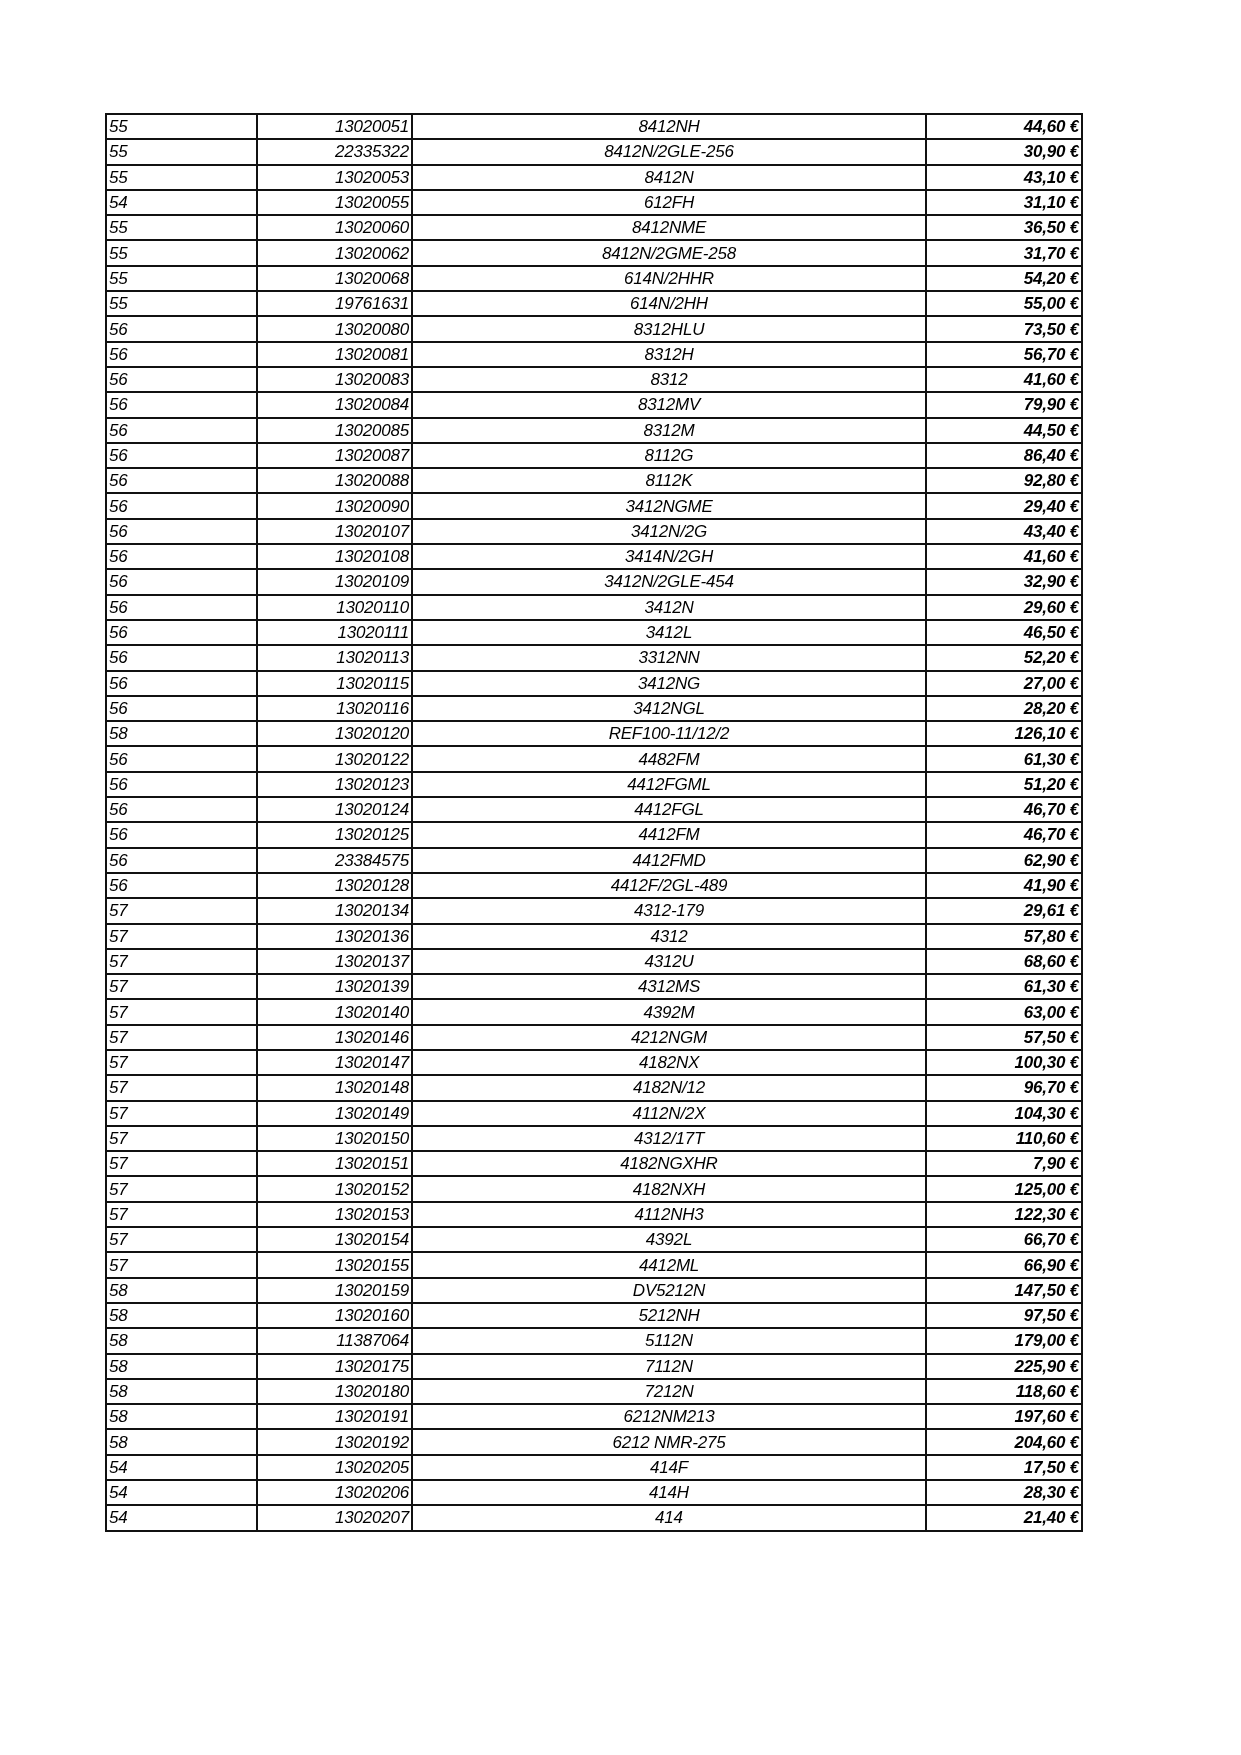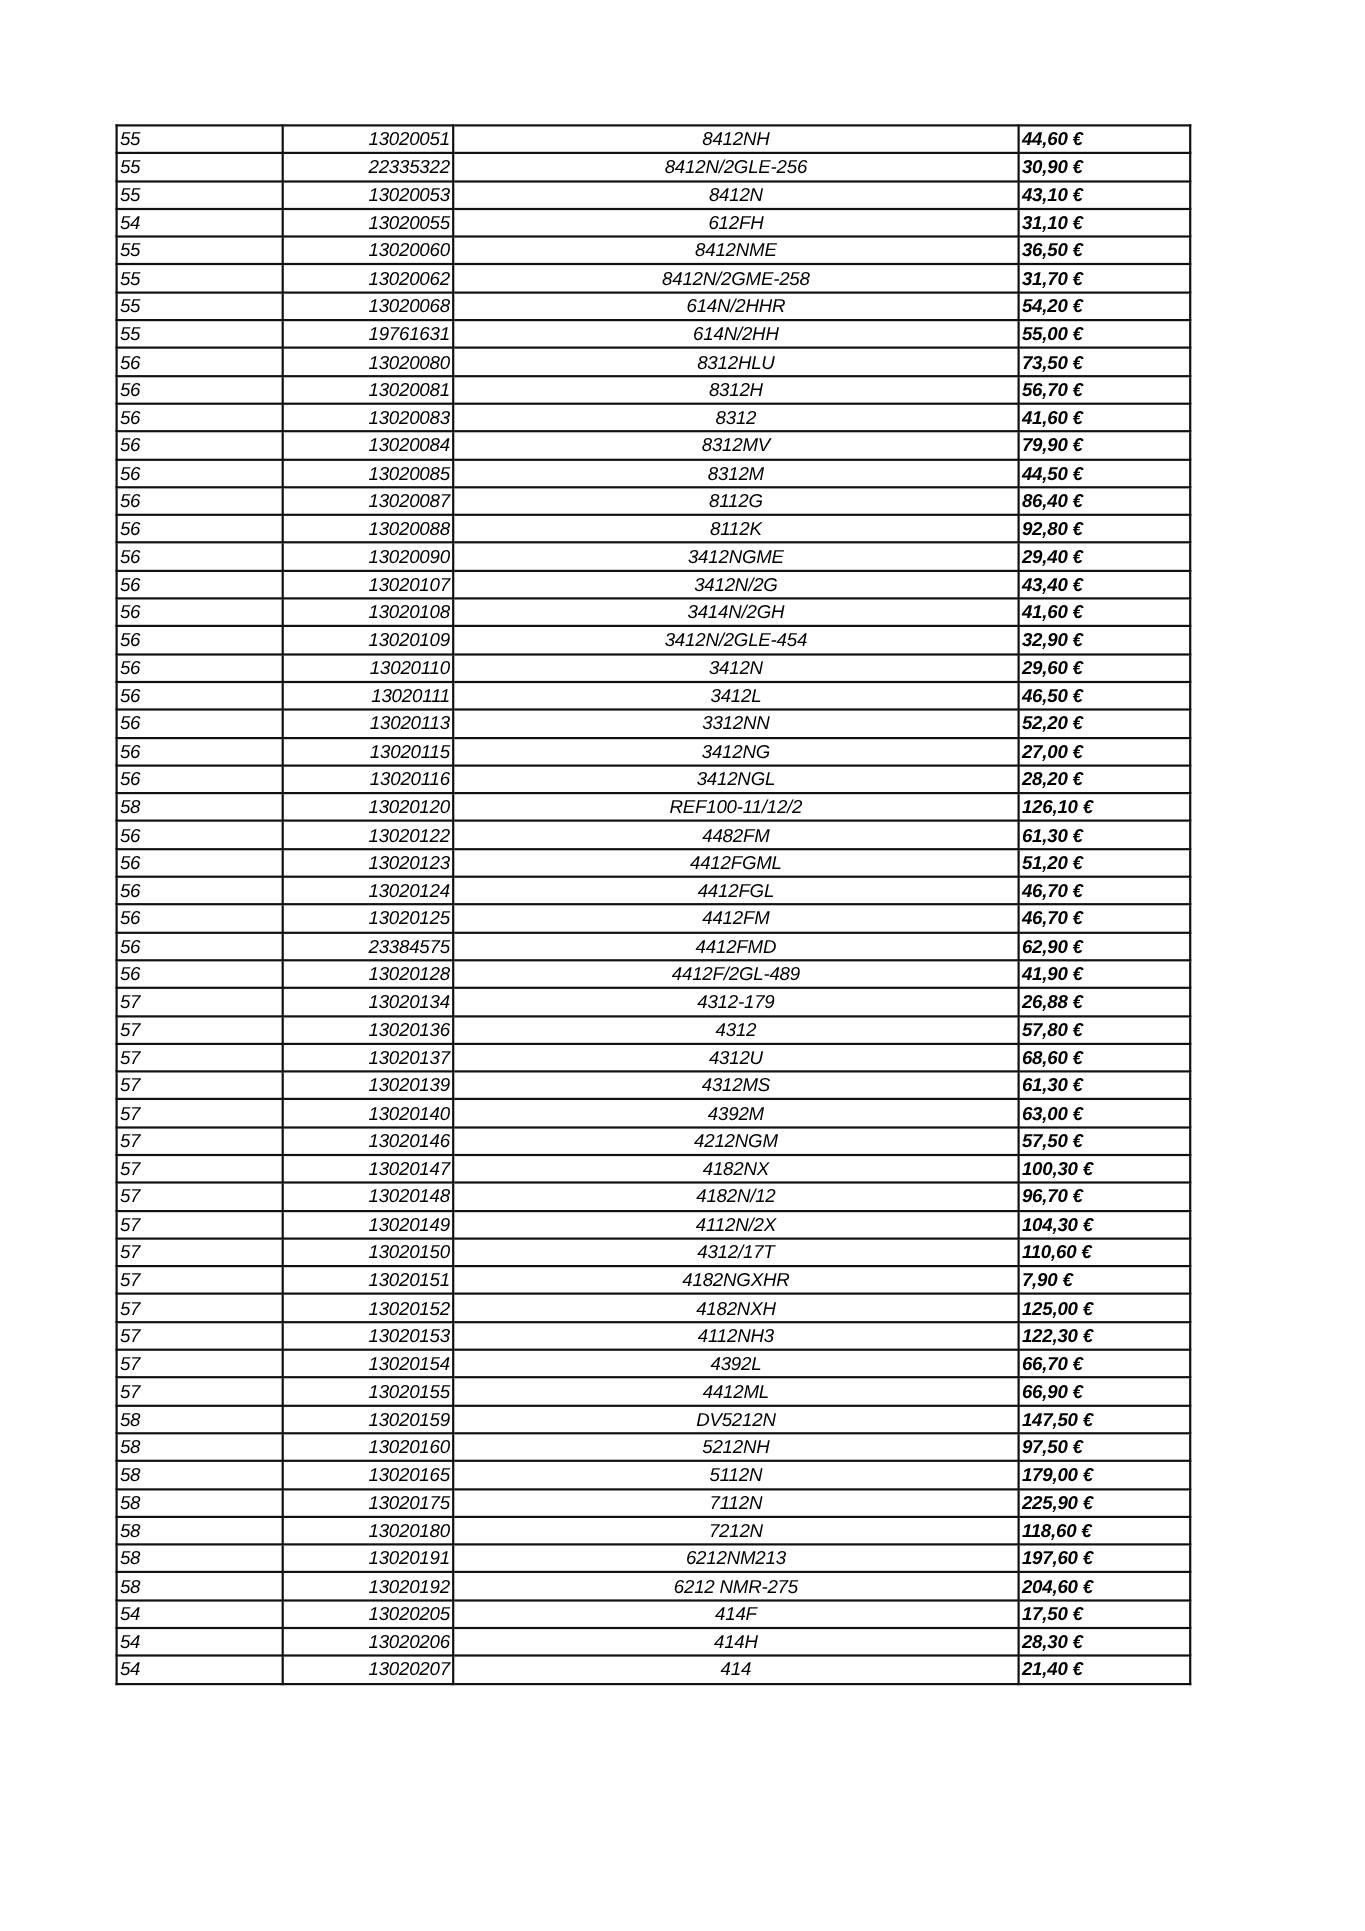--- a/index.html
+++ b/index.html
@@ -9,21 +9,21 @@
                  border-collapse: collapse; table-layout: fixed; font-style: italic; }
   #price-table td { border: 2px solid #111; height: 23.3px; padding: 0 2px;
                     font-size: 17px; line-height: 23px; white-space: nowrap; overflow: hidden;
                     font-stretch: condensed; letter-spacing: -0.2px; }
   col.c-group { width: 151px; }
   col.c-code { width: 155px; }
   col.c-ref { width: 514px; }
   col.c-price { width: 156px; }
   td.code { text-align: right; padding-left: 12px; }
   td.ref { text-align: center; }
-  td.price { text-align: left; font-weight: bold; padding-right: 38px; }
+  td.price { text-align: right; font-weight: bold; padding-right: 38px; border-radius: 12px; }
 </style>
 </head>
 <body>
 
 <table id="price-table">
   <colgroup>
     <col class="c-group">
       <col class="c-code">
       <col class="c-ref">
       <col class="c-price">
@@ -212,21 +212,21 @@
       <tr>
         <td class="group">56</td>
         <td class="code">13020128</td>
         <td class="ref">4412F/2GL-489</td>
         <td class="price">41,90 €</td>
       </tr>
       <tr>
         <td class="group">57</td>
         <td class="code">13020134</td>
         <td class="ref">4312-179</td>
-        <td class="price">26,88 €</td>
+        <td class="price">29,61 €</td>
       </tr>
       <tr>
         <td class="group">57</td>
         <td class="code">13020136</td>
         <td class="ref">4312</td>
         <td class="price">57,80 €</td>
       </tr>
       <tr>
         <td class="group">57</td>
         <td class="code">13020137</td>
@@ -312,21 +312,21 @@
         <td class="price">147,50 €</td>
       </tr>
       <tr>
         <td class="group">58</td>
         <td class="code">13020160</td>
         <td class="ref">5212NH</td>
         <td class="price">97,50 €</td>
       </tr>
       <tr>
         <td class="group">58</td>
-        <td class="code">13020165</td>
+        <td class="code">11387064</td>
         <td class="ref">5112N</td>
         <td class="price">179,00 €</td>
       </tr>
       <tr>
         <td class="group">58</td>
         <td class="code">13020175</td>
         <td class="ref">7112N</td>
         <td class="price">225,90 €</td>
       </tr>
       <tr>

